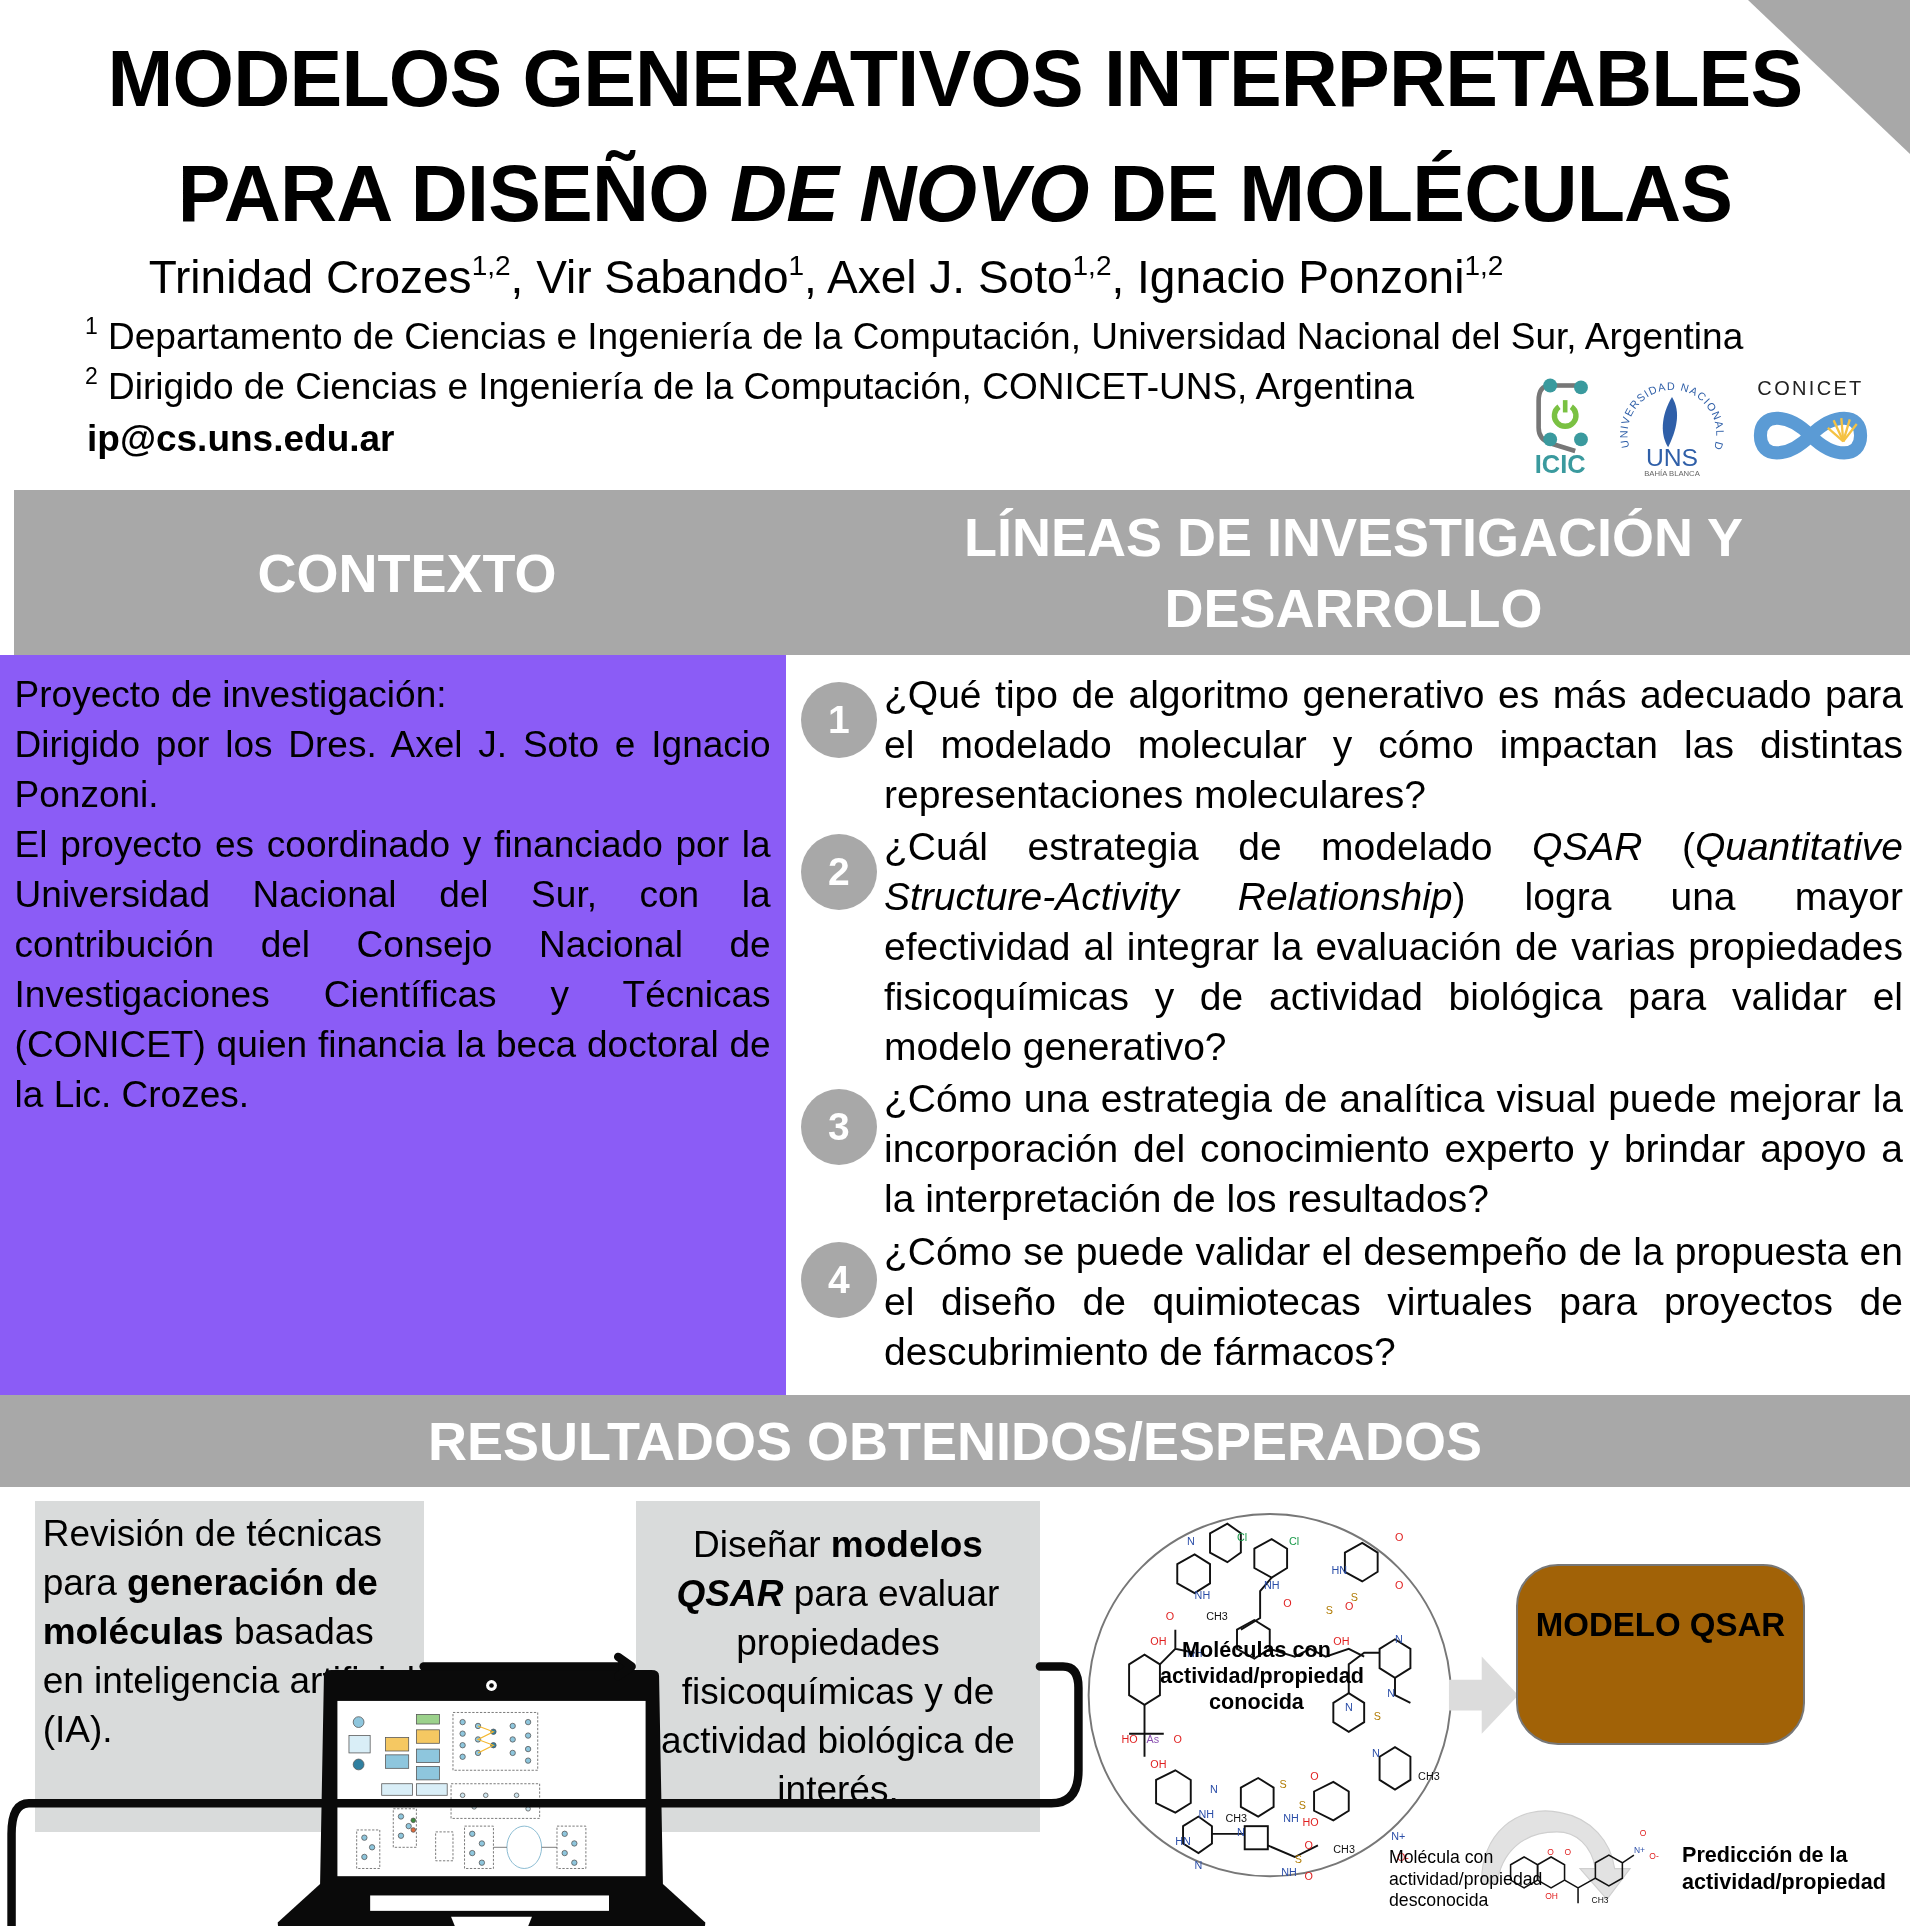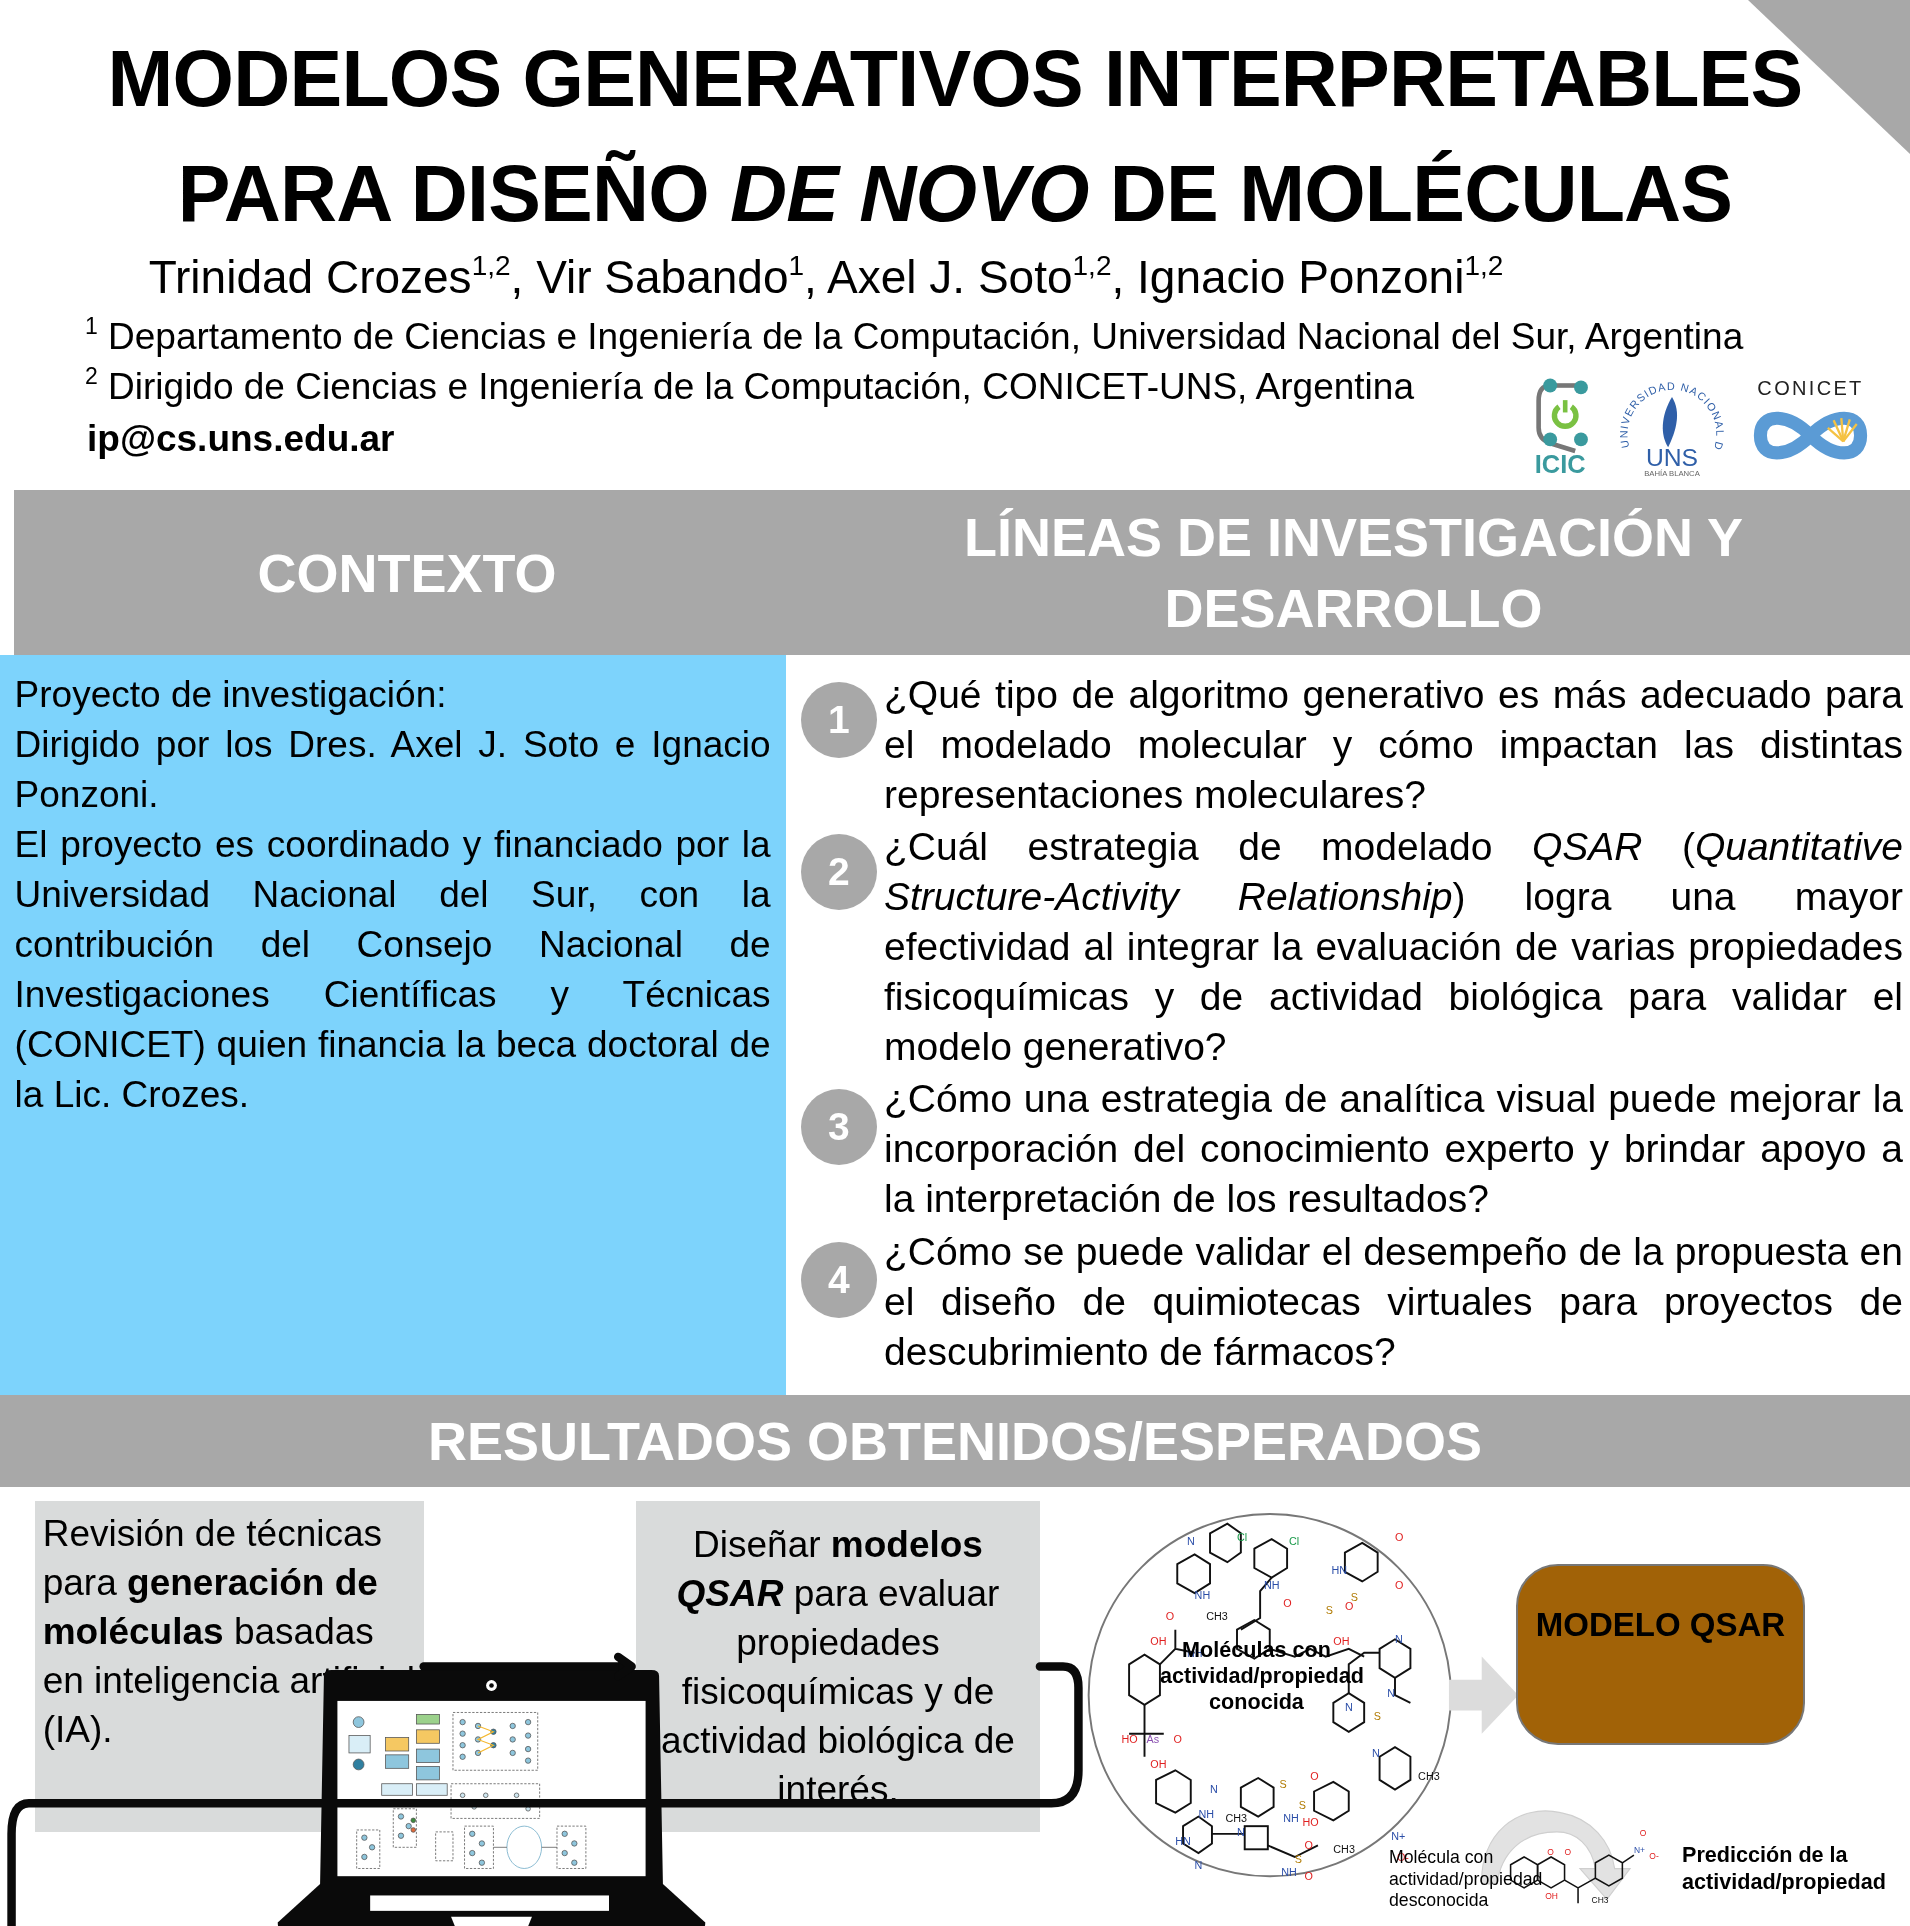--- a/index.html
+++ b/index.html
@@ -21,21 +21,21 @@
   .aff sup { font-size: 23px; vertical-align: 15.4px; line-height: 0; }
   .aff.a1 { top: 316px; }
   .aff.a2 { top: 366px; }
   .email { position: absolute; left: 87px; top: 418px; font-size: 37px; font-weight: 700; }
 
   .logos { position: absolute; left: 1529px; top: 370px; width: 347px; height: 108px; }
   .logo { position: absolute; }
 
   .band { position: absolute; background: #a8a8a8; color: #fff; font-weight: 700; text-align: center;
     display: flex; align-items: center; justify-content: center; }
-  .panel { position: absolute; background: #7dd3fc; }
+  .panel { position: absolute; background: #8b5cf6; }
 
   .ctx-head { left: 0; top: 490px; width: 786px; height: 165px; font-size: 54px; margin-left: 14px; }
   .ctx-body { left: 0; top: 655px; width: 786px; height: 740px; padding: 15.4px 15.4px 0 14.6px;
     font-size: 37px; line-height: 50px; text-align: justify; }
   .ctx-body p { margin: 0; }
   .ctx-body b { font-weight: 700; }
 
   .lin-head { left: 797px; top: 490px; width: 1113px; height: 165px; font-size: 54px; line-height: 71px; }
   .lin-body { position: absolute; left: 797px; top: 655px; width: 1113px; height: 740px; background: #fff; }
   .lin-item { position: absolute; left: 0; width: 1113px; }

